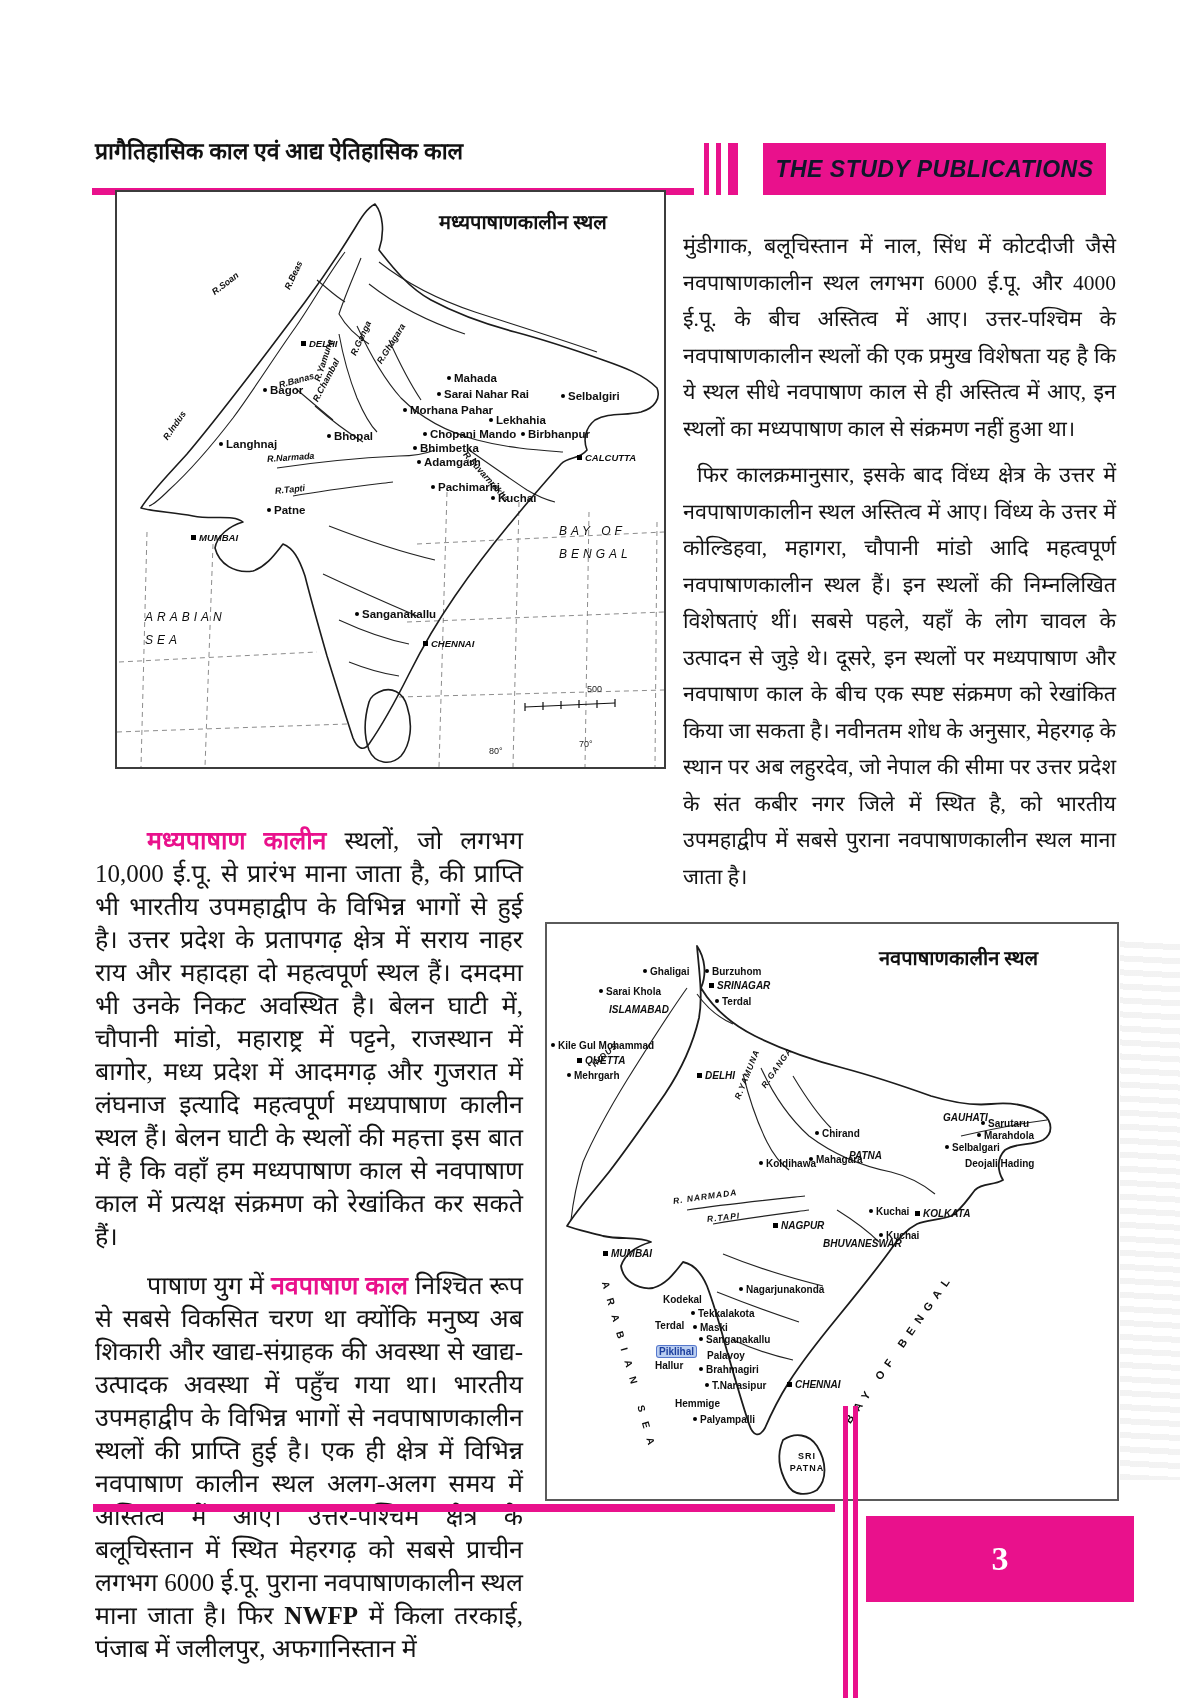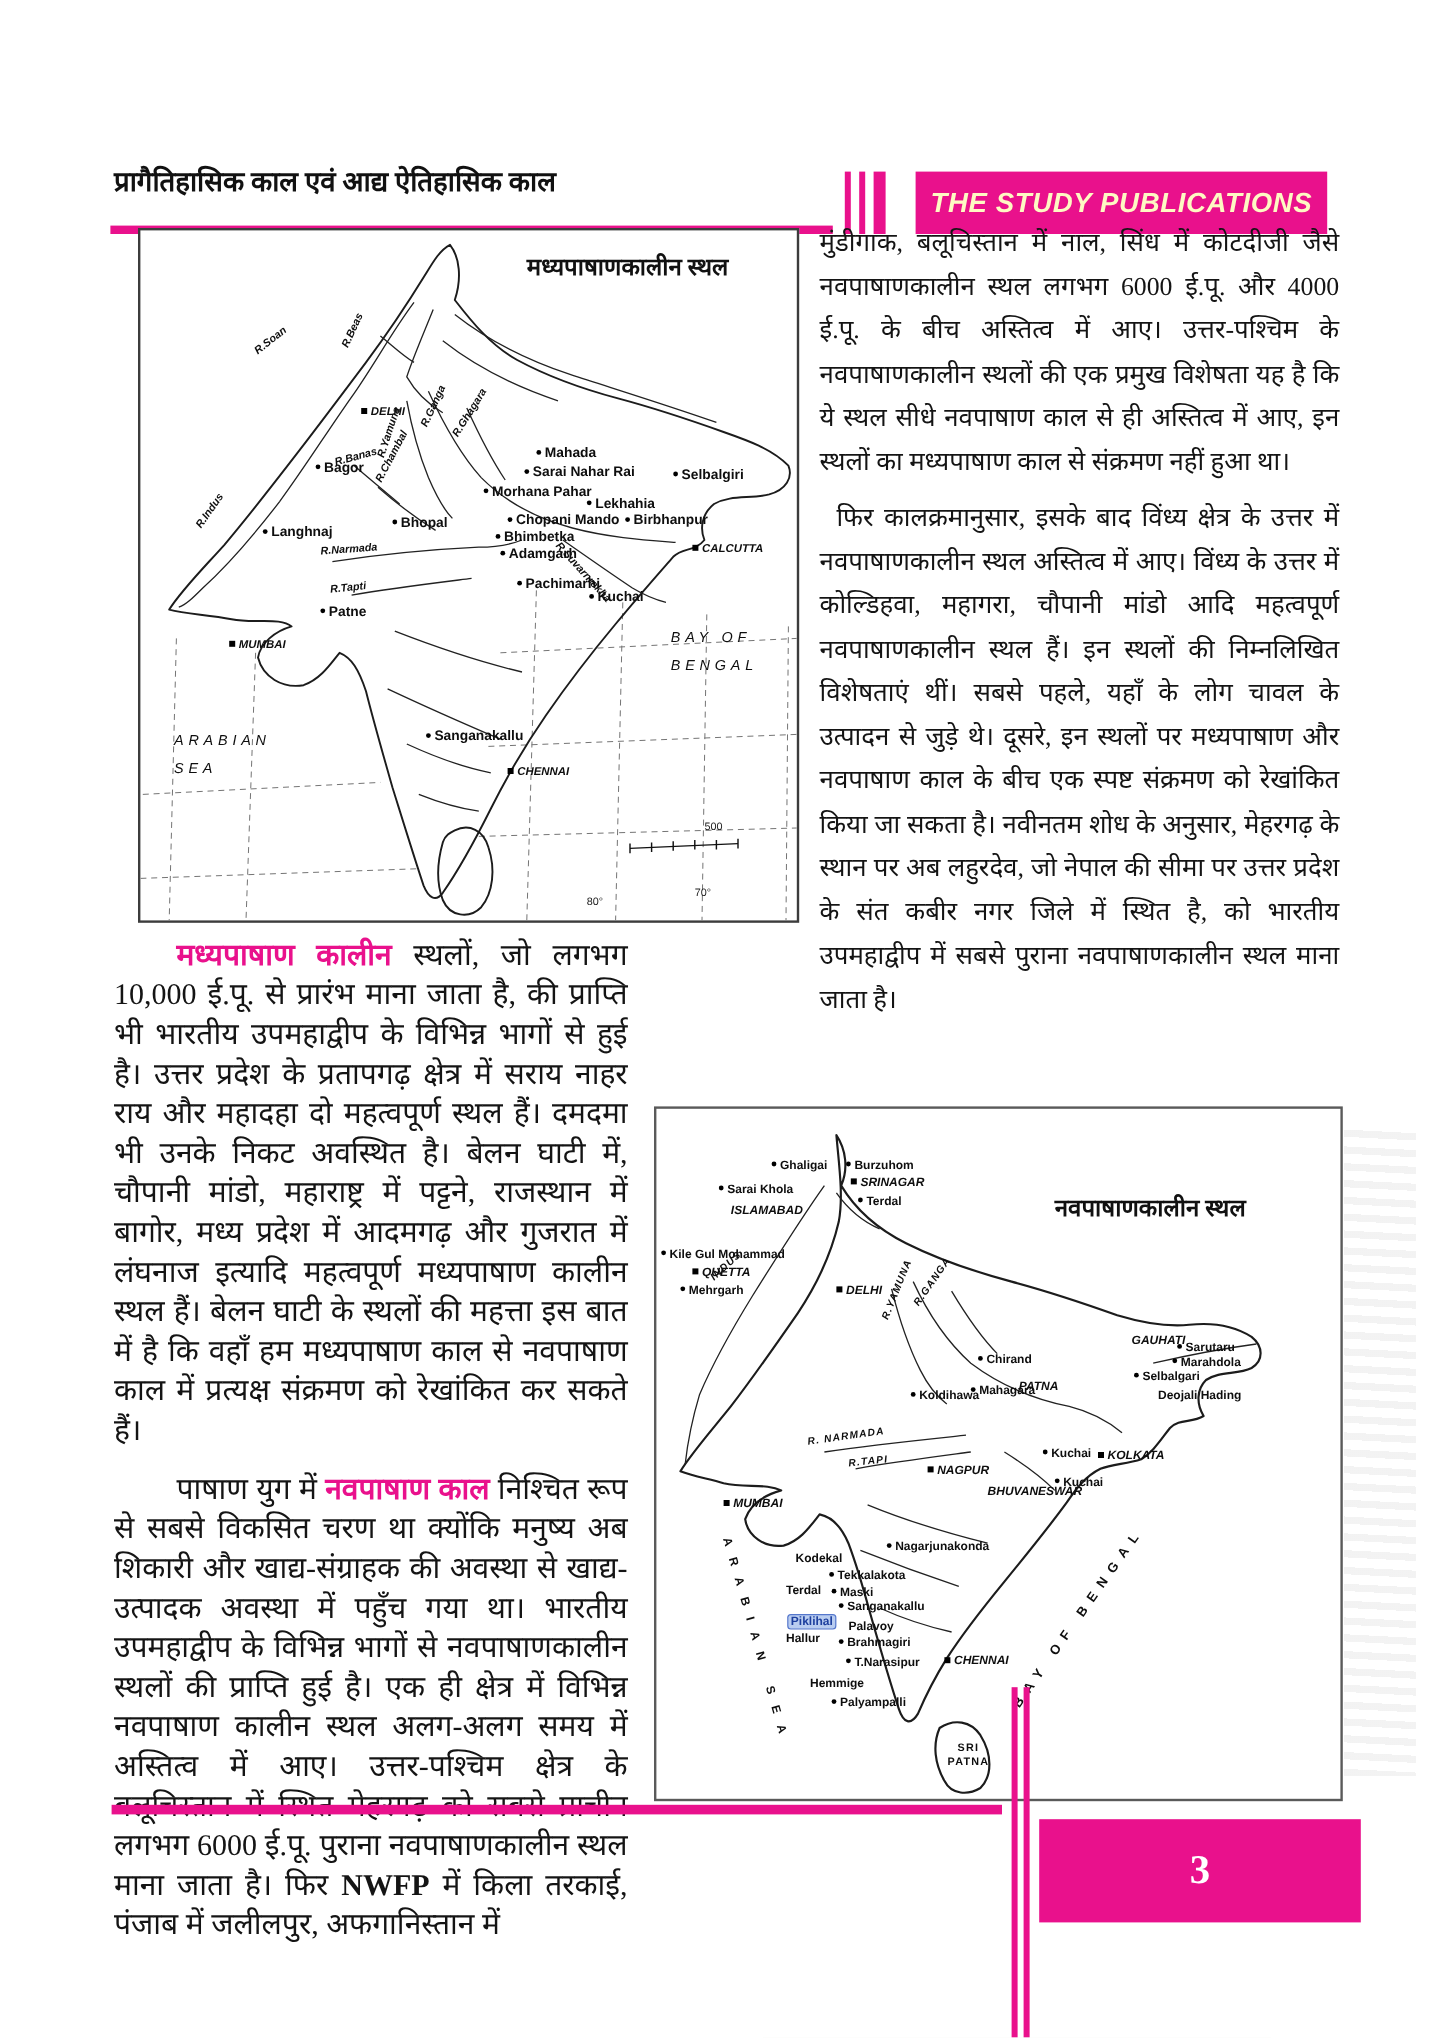--- a/index.html
+++ b/index.html
@@ -9,44 +9,44 @@
 
   
   .chapter-title{position:absolute;left:95px;top:134px;font-size:23px;font-weight:700;color:#111;}
   .title-rule{position:absolute;left:92px;top:188px;width:602px;height:7px;background:#e9118c;}
   .hstripe{position:absolute;top:143px;height:52px;background:#e9118c;}
   .hs1{left:704px;width:5px;}
   .hs2{left:716px;width:5px;}
   .hs3{left:728px;width:10px;}
   .banner{position:absolute;left:763px;top:143px;width:343px;height:52px;background:#e9118c;
           display:flex;align-items:center;justify-content:center;}
-  .banner span{color:#fef9c3;font-family:"Liberation Sans","DejaVu Sans",sans-serif;
+  .banner span{color:#0f172a;font-family:"Liberation Sans","DejaVu Sans",sans-serif;
                font-style:italic;font-weight:700;font-size:23px;letter-spacing:.5px;}
 
   
-  .col{position:absolute;text-align:justify;color:#141414;}
+  .col{position:absolute;text-align:justify;color:#141414;margin-top:44px;}
   .right-col{left:683px;top:184px;width:433px;font-size:21.5px;line-height:36.5px;}
   .left-col{left:95px;top:780px;width:428px;font-size:25px;line-height:33px;}
   .col p{margin:0;}
   .right-col p + p{margin-top:10px;}
   .left-col p + p{margin-top:16px;}
   .indent-lg{text-indent:52px;}
   .indent-sm{text-indent:14px;}
   .no-indent{text-indent:0;}
   .pink-bold{color:#e9118c;font-weight:700;}
   .latin-bold{font-weight:700;font-family:"Liberation Serif",serif;}
 
   
   .mapbox{position:absolute;background:#fff;}
   .map1{left:115px;top:190px;width:547px;height:575px;border:2px solid #3c3c3c;}
   .map2{left:545px;top:922px;width:570px;height:575px;border:2px solid #5a5a5a;}
   .mapbox svg{position:absolute;left:0;top:0;}
   .map-title{position:absolute;font-size:20px;font-weight:700;color:#111;white-space:nowrap;}
   .mt1{left:322px;top:16px;}
-  .mt2{left:332px;top:20px;margin-top:48px;}
+  .mt2{left:332px;top:20px;}
 
   .ml{position:absolute;font-family:"Liberation Sans","DejaVu Sans",sans-serif;
       white-space:nowrap;color:#0e0e0e;transform-origin:left center;}
   
   .map1 .site{font-size:11.5px;font-weight:700;}
   .map1 .city{font-size:9.5px;font-weight:700;font-style:italic;}
   .map1 .riv{font-size:9px;font-weight:700;font-style:italic;}
   .map1 .sea{font-size:12px;font-style:italic;letter-spacing:4px;line-height:23px;white-space:normal;}
   
   .map2 .site{font-size:10px;font-weight:700;}

